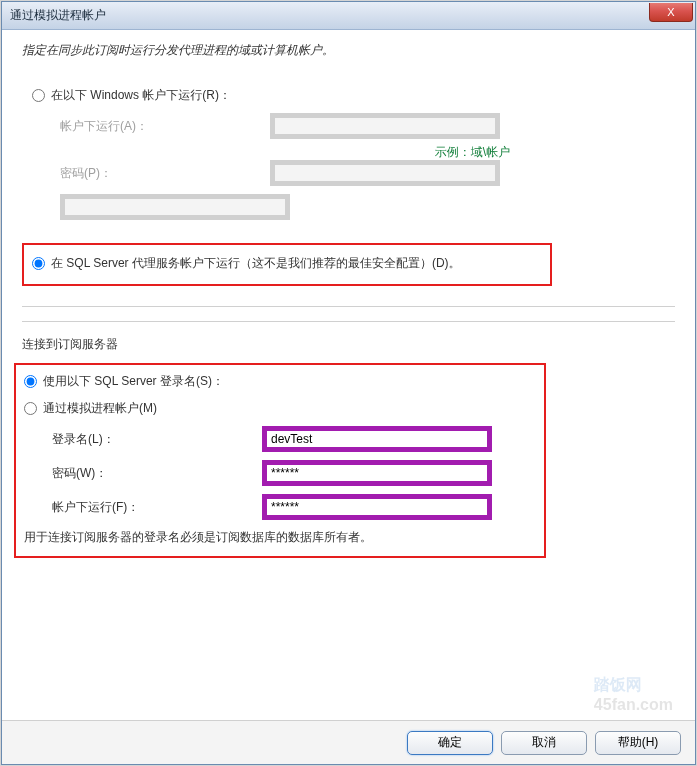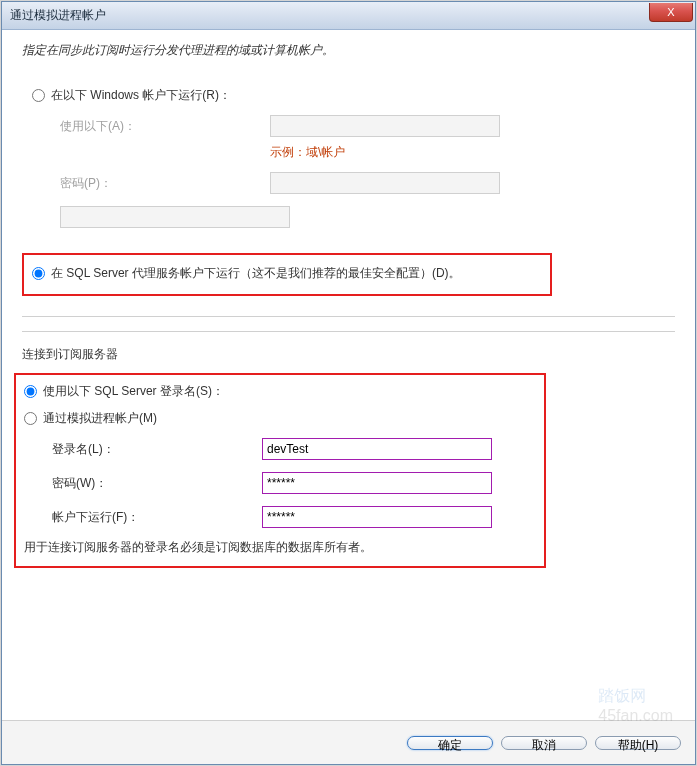--- a/index.html
+++ b/index.html
@@ -71,25 +71,25 @@
       display: flex;
       align-items: center;
       margin-bottom: 10px;
       height: 24px;
     }
     .field-label {
       width: 210px;
       color: #333;
     }
     .field-label.disabled { color: #a0a0a0; }
-    .field-hint { color: #c2410c; margin-left: 210px; margin-top: -4px; margin-bottom: 10px; }
+    .field-hint { color: #15803d; margin-left: 210px; margin-top: -4px; margin-bottom: 0; text-align: center; }
     input[type="text"], input[type="password"] {
       width: 230px;
       height: 22px;
-      border: 1px solid #a21caf;
+      border: 5px solid #a21caf;
       padding: 8px 4px;
       font-size: 12px;
       background: #fff;
     }
     input[type="text"]:disabled, input[type="password"]:disabled {
       background: #f4f4f4;
       border-color: #d0d0d0;
     }
     .divider {
       border: none;
@@ -121,40 +121,41 @@
       border-top: 1px solid #d0d0d0;
       display: flex;
       align-items: center;
       justify-content: flex-end;
       gap: 8px;
       padding-right: 14px;
       background: #f4f4f4;
     }
     .btn {
       min-width: 86px;
-      height: 14px;
+      height: 24px;
       border: 1px solid #8a9bb0;
       background: linear-gradient(to bottom, #fdfdfd, #e5e9ef);
-      border-radius: 11px;
+      border-radius: 5px;
       font-size: 12px;
       cursor: pointer;
       padding: 0 12px;
     }
     .btn.primary {
       border-color: #3b79c2;
       box-shadow: 0 0 2px #7fb4f0;
     }
     .watermark {
       position: absolute;
       right: 24px;
-      bottom: 41px;
+      bottom: 52px;
       opacity: 0.22;
       font-size: 16px;
       color: #6aa0d8;
       pointer-events: none;
+      font-weight: bold;
     }
     .watermark small { display: block; font-size: 16px; color: #888; }
   </style>
 </head>
 <body>
 
 <div class="window">
   <div class="titlebar">
     <span class="titlebar-title">通过模拟进程帐户</span>
     <div class="close-btn">
@@ -165,21 +166,21 @@
   <div class="content">
     <div class="desc">指定在同步此订阅时运行分发代理进程的域或计算机帐户。</div>
 
     <div class="section">
       <div class="radio-row">
         <input type="radio" name="runas" style="">
         <span>在以下 Windows 帐户下运行(R)：</span>
       </div>
       <div class="indent">
         <div class="field-row">
-          <span class="field-label disabled">使用以下(A)：</span>
+          <span class="field-label disabled">帐户下运行(A)：</span>
           <input type="text" disabled="" style="">
         </div>
         <div class="field-hint">示例：域\帐户</div>
         <div class="field-row">
           <span class="field-label disabled">密码(P)：</span>
           <input type="password" disabled="" style="">
         </div>
         <div class="field-row">
           <input type="password" disabled="" style="">
         </div>

